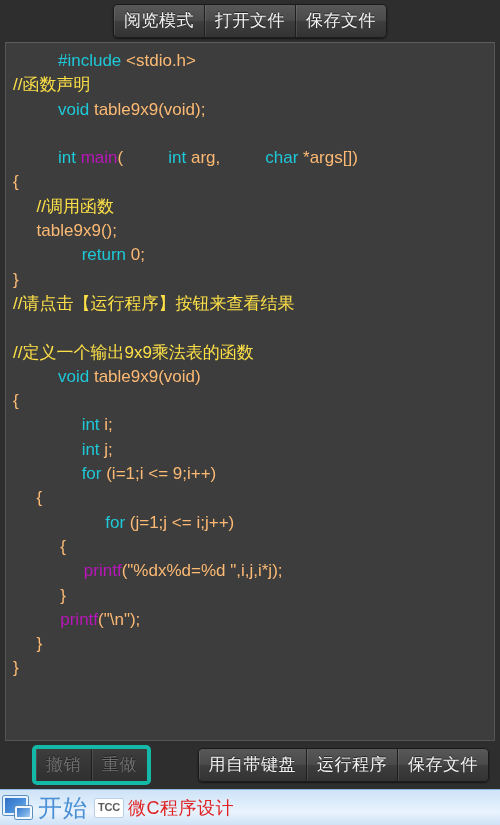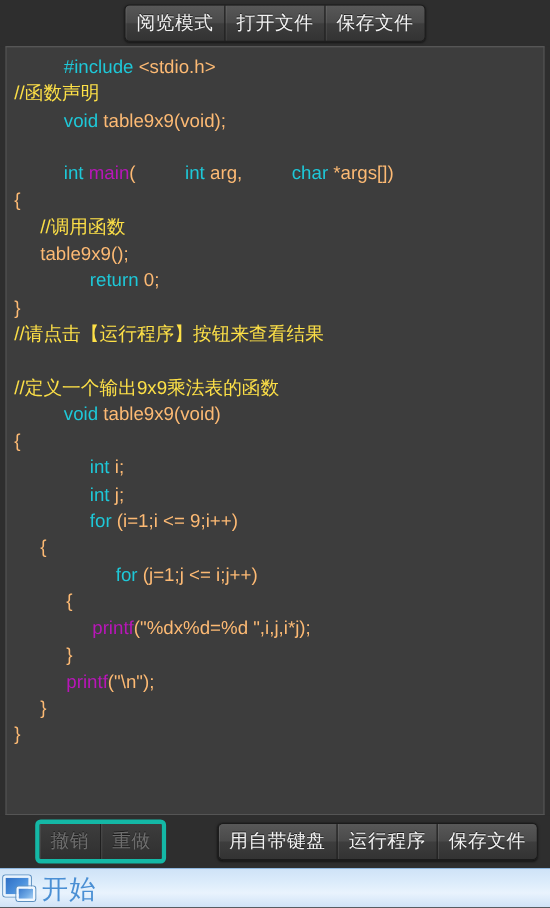--- a/index.html
+++ b/index.html
@@ -189,15 +189,19 @@
         <button class="btn">保存文件</button>
       </div>
   </div>
 
   <div class="taskbar">
     <div class="tb-monitor">
       <div class="scr1"></div>
       <div class="scr2"></div>
     </div>
     <div class="tb-start">开始</div>
+    <div class="tb-app">
+      <span class="tcc-badge">TCC</span>
+      <span class="tb-app-label">微C程序设计</span>
+    </div>
   </div>
 
 </div>
 
 </body></html>

